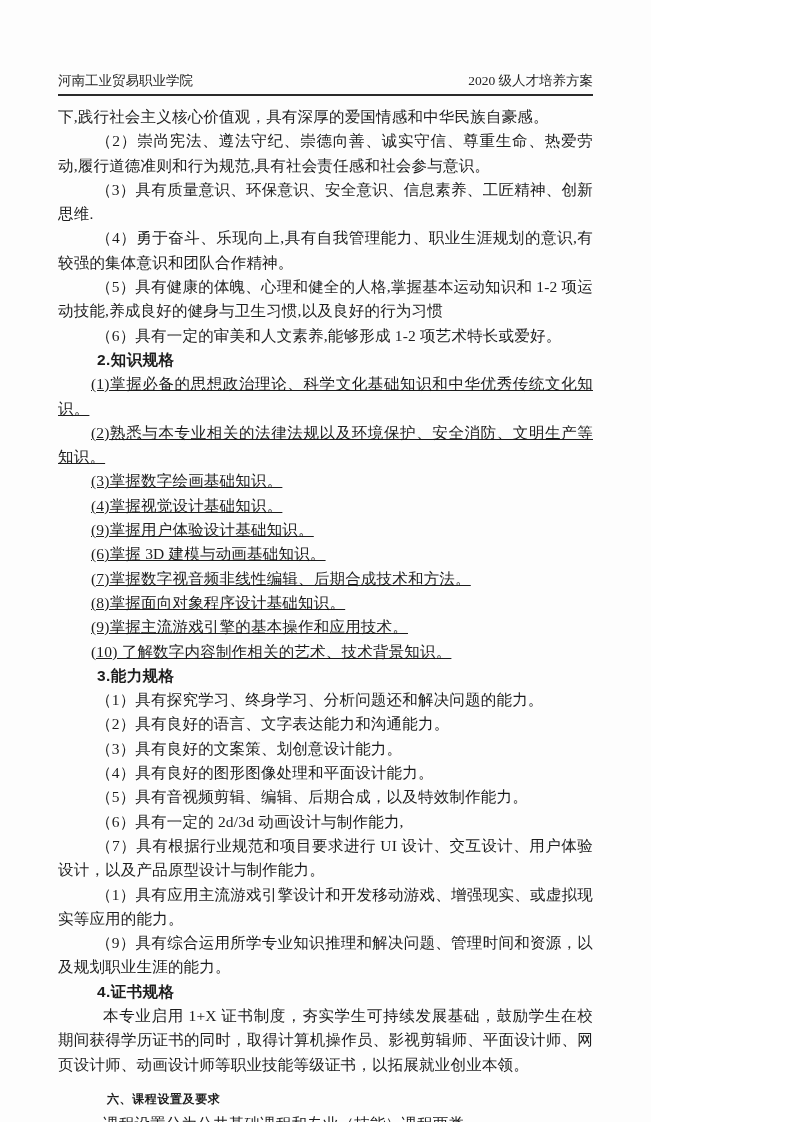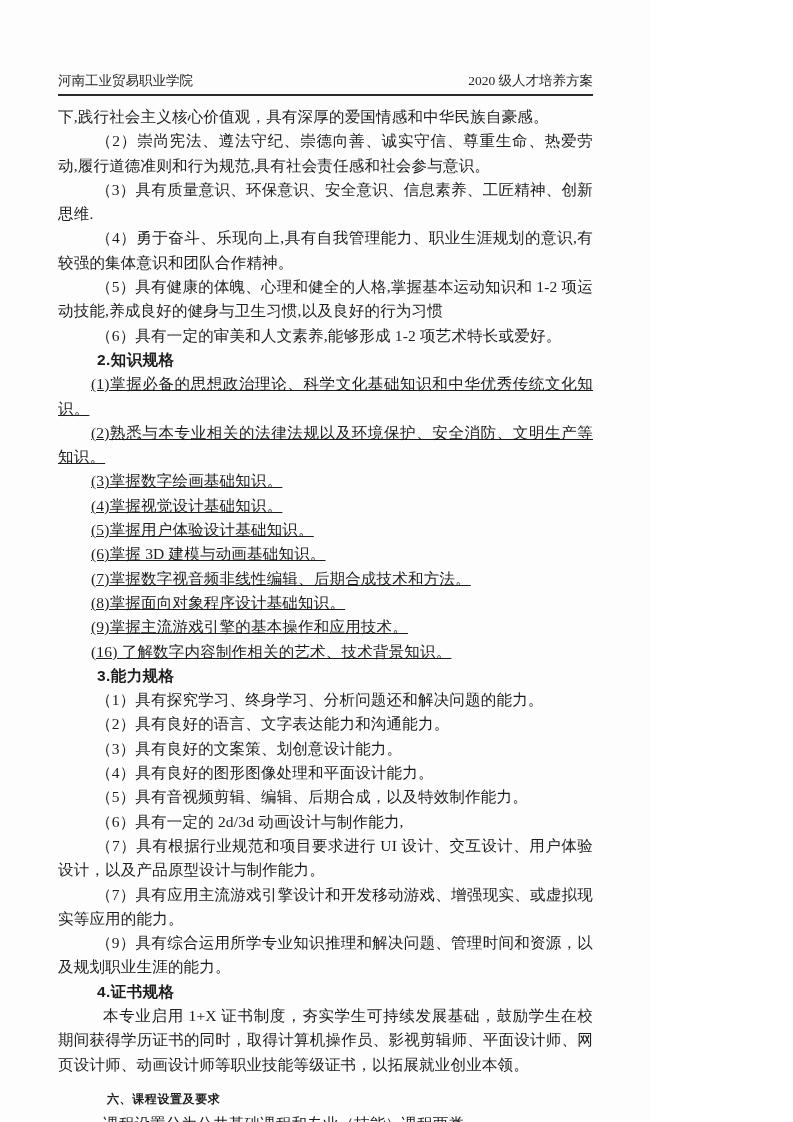--- a/index.html
+++ b/index.html
@@ -100,36 +100,36 @@
     <p class="ind-a">（3）具有质量意识、环保意识、安全意识、信息素养、工匠精神、创新思维.</p>
     <p class="ind-a">（4）勇于奋斗、乐现向上,具有自我管理能力、职业生涯规划的意识,有较强的集体意识和团队合作精神。</p>
     <p class="ind-a">（5）具有健康的体魄、心理和健全的人格,掌握基本运动知识和 1-2 项运动技能,养成良好的健身与卫生习惯,以及良好的行为习惯</p>
     <p class="ind-a">（6）具有一定的审美和人文素养,能够形成 1-2 项艺术特长或爱好。</p>
 
     <p class="hnum">2.知识规格</p>
     <p class="ind-b">(1)掌握必备的思想政治理论、科学文化基础知识和中华优秀传统文化知识。</p>
     <p class="ind-b">(2)熟悉与本专业相关的法律法规以及环境保护、安全消防、文明生产等知识。</p>
     <p class="ind-b">(3)掌握数字绘画基础知识。</p>
     <p class="ind-b">(4)掌握视觉设计基础知识。</p>
-    <p class="ind-b">(5)掌握用户体验设计基础知识。</p>
+    <p class="ind-b">(9)掌握用户体验设计基础知识。</p>
     <p class="ind-b">(6)掌握 3D 建模与动画基础知识。</p>
     <p class="ind-b">(7)掌握数字视音频非线性编辑、后期合成技术和方法。</p>
     <p class="ind-b">(8)掌握面向对象程序设计基础知识。</p>
     <p class="ind-b">(9)掌握主流游戏引擎的基本操作和应用技术。</p>
-    <p class="ind-b">(16) 了解数字内容制作相关的艺术、技术背景知识。</p>
+    <p class="ind-b">(10) 了解数字内容制作相关的艺术、技术背景知识。</p>
 
     <p class="hnum">3.能力规格</p>
     <p class="ind-a">（1）具有探究学习、终身学习、分析问题还和解决问题的能力。</p>
     <p class="ind-a">（2）具有良好的语言、文字表达能力和沟通能力。</p>
     <p class="ind-a">（3）具有良好的文案策、划创意设计能力。</p>
     <p class="ind-a">（4）具有良好的图形图像处理和平面设计能力。</p>
     <p class="ind-a">（5）具有音视频剪辑、编辑、后期合成，以及特效制作能力。</p>
     <p class="ind-a">（6）具有一定的 2d/3d 动画设计与制作能力,</p>
     <p class="ind-a">（7）具有根据行业规范和项目要求进行 UI 设计、交互设计、用户体验设计，以及产品原型设计与制作能力。</p>
-    <p class="ind-a">（7）具有应用主流游戏引擎设计和开发移动游戏、增强现实、或虚拟现实等应用的能力。</p>
+    <p class="ind-a">（1）具有应用主流游戏引擎设计和开发移动游戏、增强现实、或虚拟现实等应用的能力。</p>
     <p class="ind-a">（9）具有综合运用所学专业知识推理和解决问题、管理时间和资源，以及规划职业生涯的能力。</p>
 
     <p class="hnum">4.证书规格</p>
     <p class="ind-c">本专业启用 1+X 证书制度，夯实学生可持续发展基础，鼓励学生在校期间获得学历证书的同时，取得计算机操作员、影视剪辑师、平面设计师、网页设计师、动画设计师等职业技能等级证书，以拓展就业创业本领。</p>
 
     <p class="sec-heading">六、课程设置及要求</p>
     <p class="ind-c">课程设置分为公共基础课程和专业（技能）课程两类。</p>
     <p class="subsec-heading">（一）公共基础课程</p>
   </div>
 

